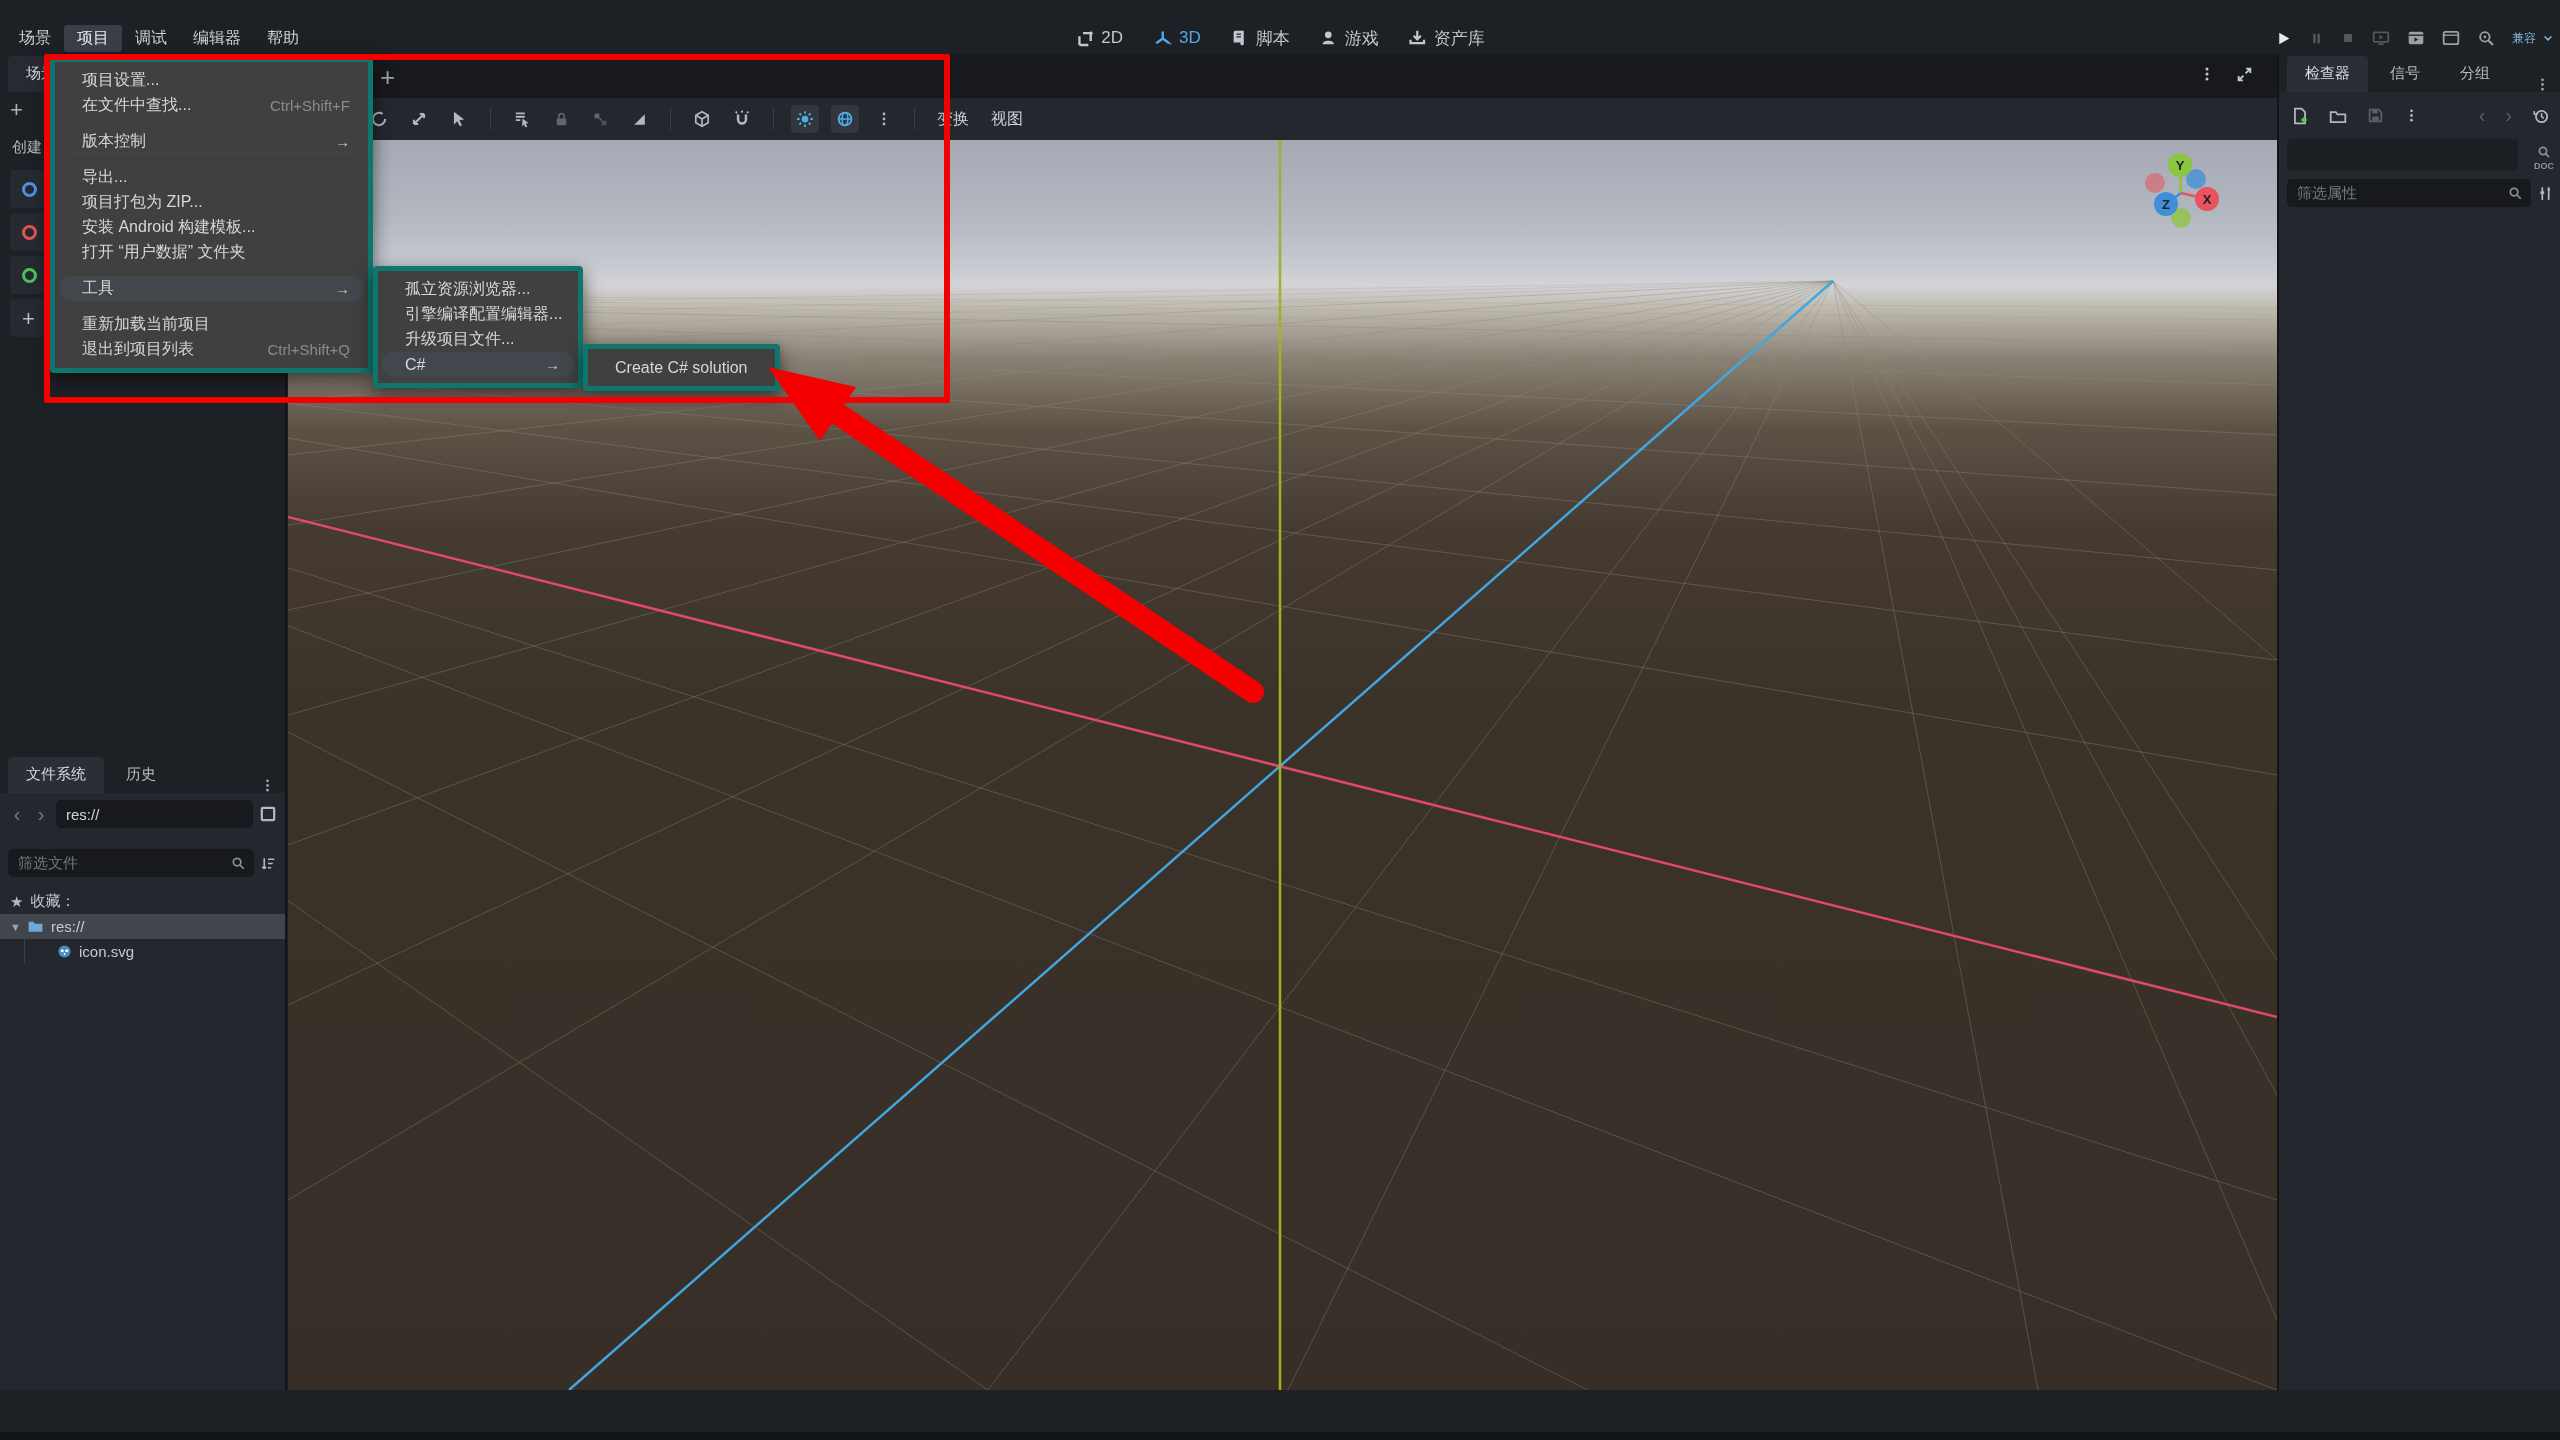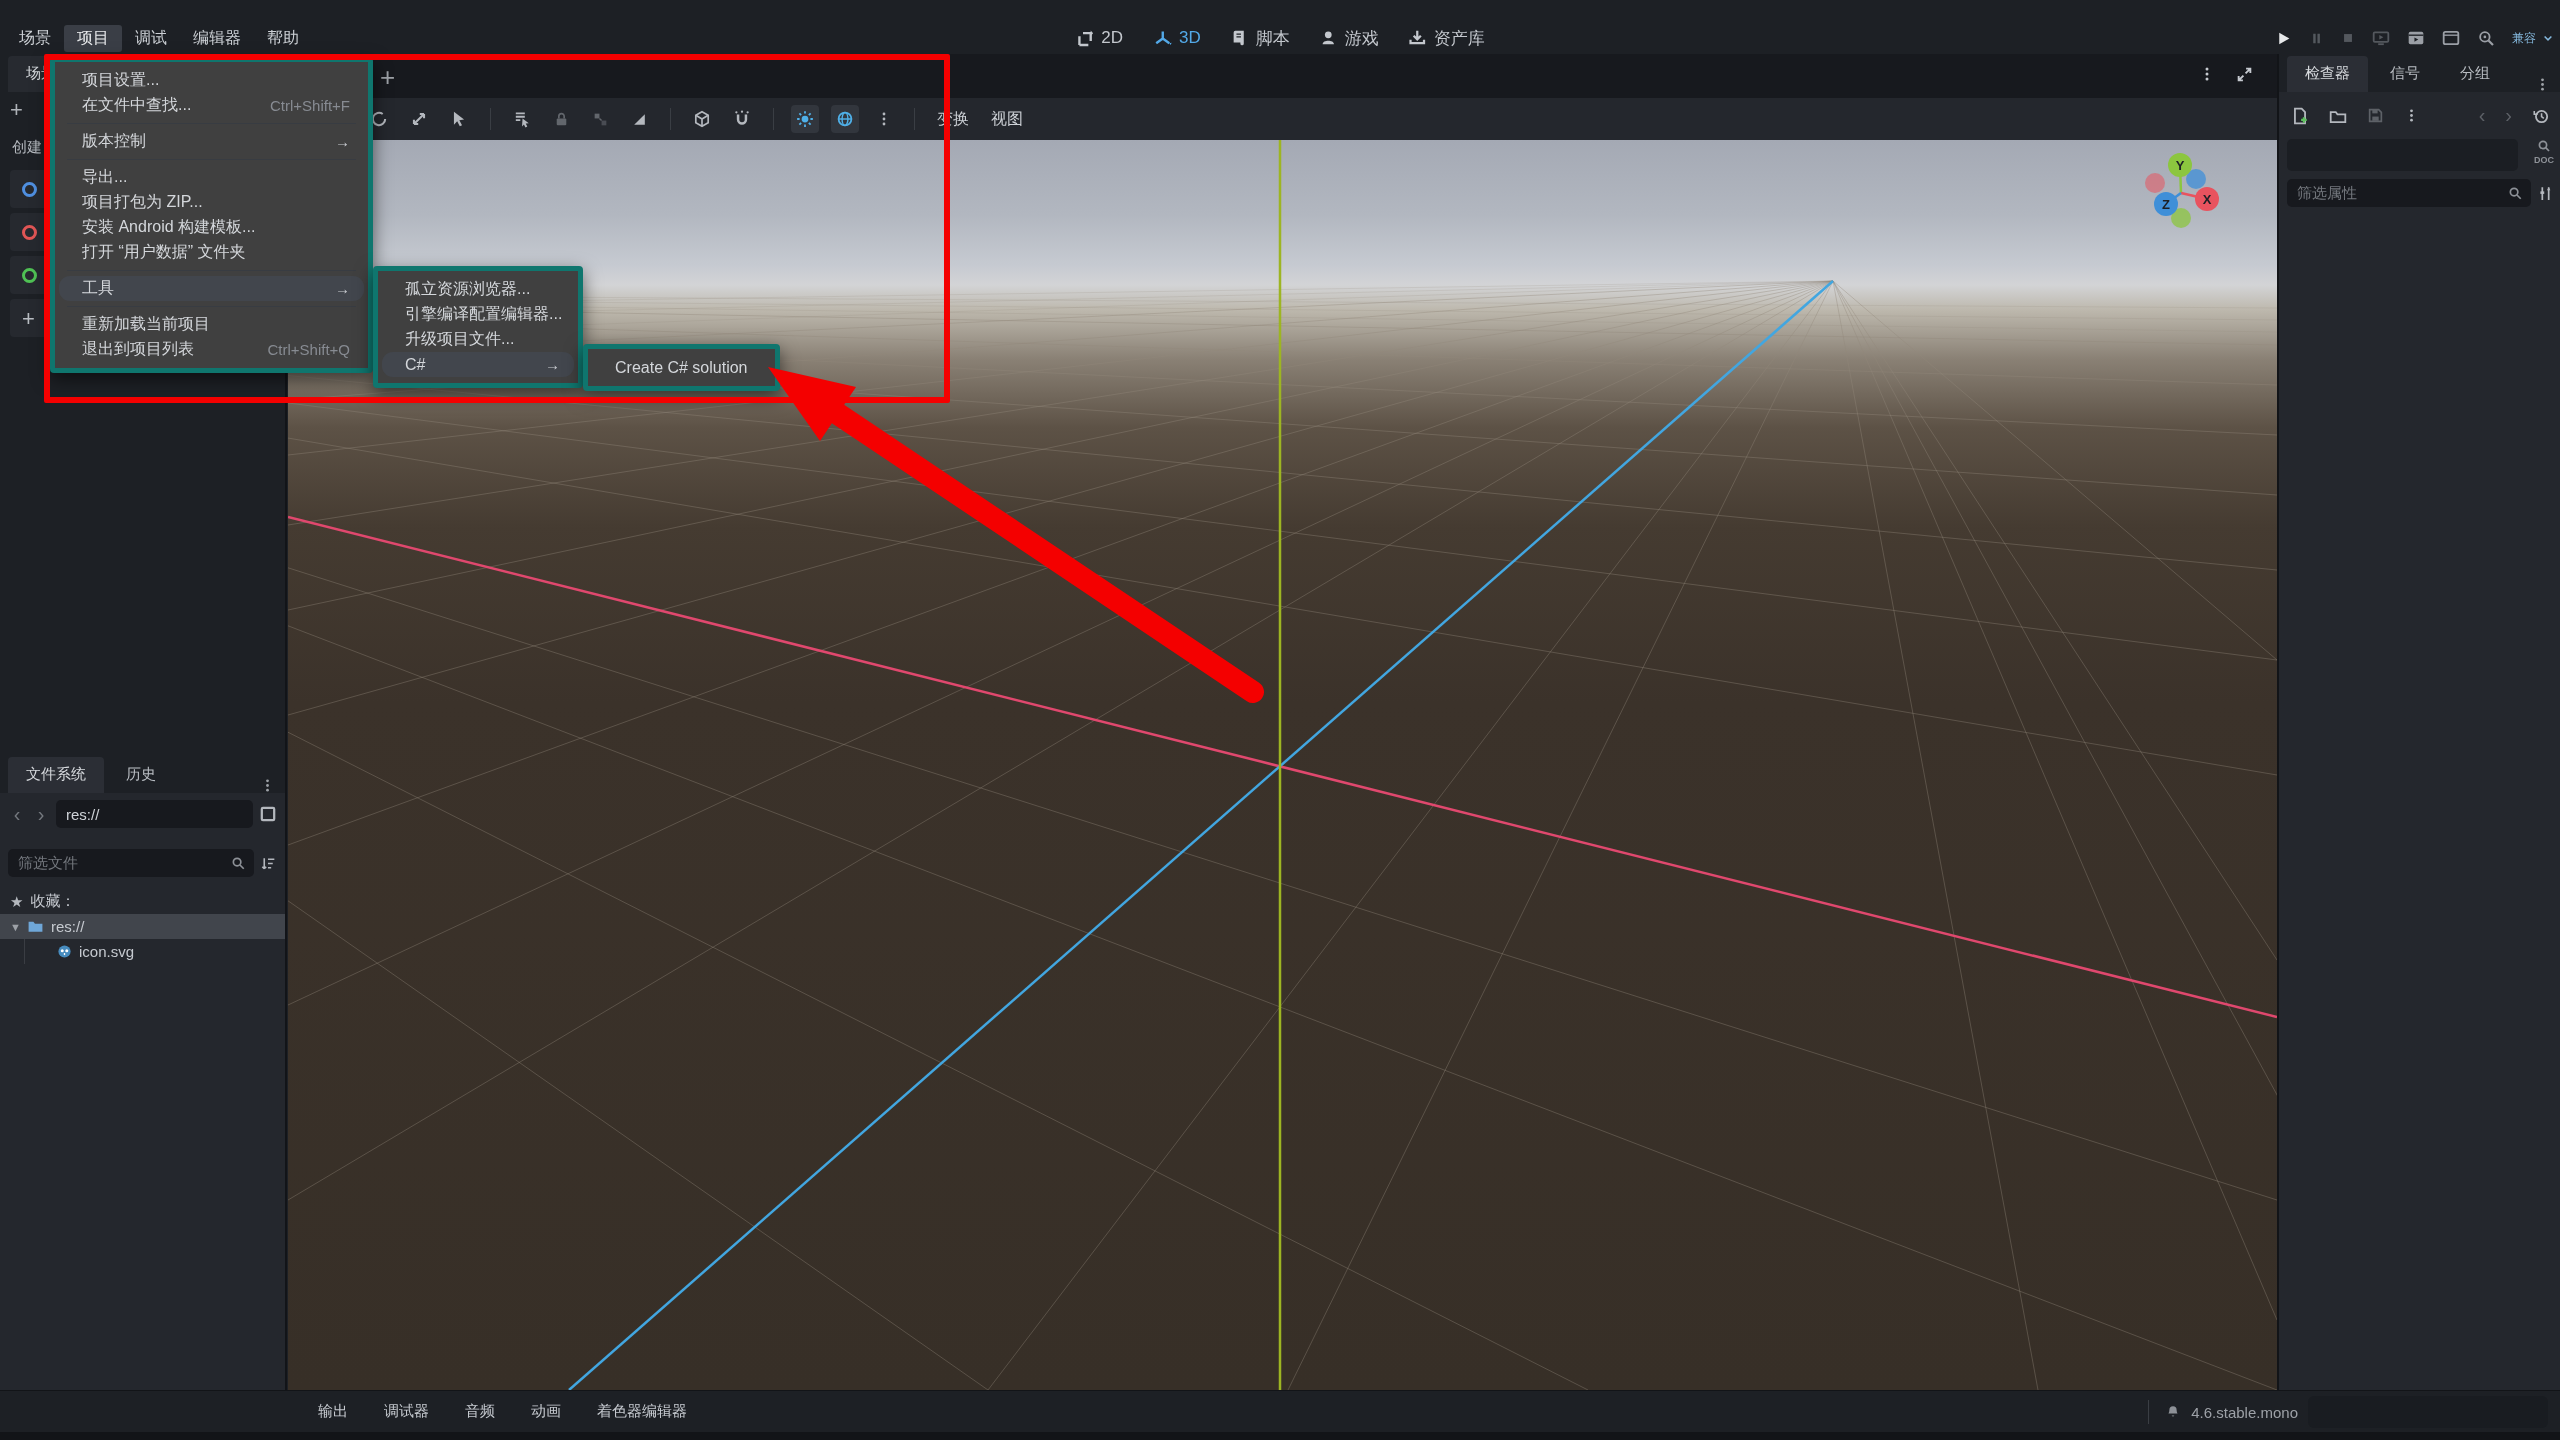--- a/index.html
+++ b/index.html
@@ -91,21 +91,21 @@
     justify-content:center; font-size:13px; font-weight:bold; color:#1d2025; }
 
   
   #right-dock { position:absolute; left:2277px; top:54px; width:283px; height:1336px;
     background:#1d2025; border-left:2px solid #121418; }
   #right-dock .dock-tab.active { background:#2b2e35; }
   #inspector-body { background:#24272d; height:1298px; padding-top:2px; }
   #insp-toolbar { display:flex; align-items:center; gap:20px; padding:10px 10px 0 12px; color:#b4b8be; }
   #insp-toolbar .dim { color:#5d6167; }
   #insp-toolbar .spacer { flex:1; }
-  #insp-resource-row { display:flex; align-items:flex-start; gap:16px; padding:12px 6px 0 8px; }
+  #insp-resource-row { display:flex; align-items:flex-end; gap:16px; padding:12px 6px 0 8px; }
   #insp-resource-field { flex:1; height:32px; background:#1b1e23; border-radius:5px; }
   .doc-search { display:flex; flex-direction:column; align-items:center; color:#8d9197; font-size:9px; font-weight:bold; }
   #insp-filter-row { display:flex; align-items:center; gap:6px; padding:8px 6px 0 8px; }
 
   
   #bottom-bar { position:absolute; left:0; top:1390px; width:2560px; height:42px;
     background:#1d2025; border-top:1px solid #121418; display:flex; align-items:center; padding-left:300px; }
   .bottom-tab { color:#c6cad0; font-size:15px; padding:6px 18px; }
   #version-cluster { position:absolute; right:262px; top:0; height:42px; display:flex; align-items:center; gap:10px; }
   #version-sep { width:1px; height:24px; background:#3a3e44; margin-right:6px; }
@@ -563,40 +563,20 @@
           <svg width="17" height="17" viewBox="0 0 16 16">
               <path d="M5 2v12M11 2v12" stroke="currentColor" stroke-width="1.6"></path>
               <rect x="3.2" y="6" width="3.6" height="2.4" fill="currentColor"></rect>
               <path d="M11 2l-1.6 3h3.2z" fill="currentColor"></path>
             </svg>
           </span>
       </div>
     </div>
   </div>
 
-  <div id="bottom-bar">
-    <div id="bottom-tabs" style="display:flex">
-        <span class="bottom-tab">输出</span>
-        <span class="bottom-tab">调试器</span>
-        <span class="bottom-tab">音频</span>
-        <span class="bottom-tab">动画</span>
-        <span class="bottom-tab">着色器编辑器</span>
-      </div>
-    <div id="version-cluster">
-      <span id="version-sep"></span>
-      <span class="icon" style="color:#8d9197">
-        <svg width="16" height="16" viewBox="0 0 16 16">
-            <path d="M8 2.2a3.6 3.6 0 0 1 3.6 3.6c0 3 1.1 3.8 1.1 3.8H3.3s1.1-.8 1.1-3.8A3.6 3.6 0 0 1 8 2.2z" fill="currentColor"></path>
-            <path d="M6.7 11.5a1.4 1.4 0 0 0 2.6 0z" fill="currentColor"></path>
-          </svg>
-        </span>
-      <span id="version-label">4.6.stable.mono</span>
-    </div>
-    <div id="status-box"></div>
-  </div>
   <div id="bottom-strip"></div>
 
   <div class="popup" id="project-menu">
       <div class="menu-item">
         <span class="lbl">项目设置...</span>
       </div>
       <div class="menu-item">
         <span class="lbl">在文件中查找...</span>
         <span class="shortcut">Ctrl+Shift+F</span>
       </div>

